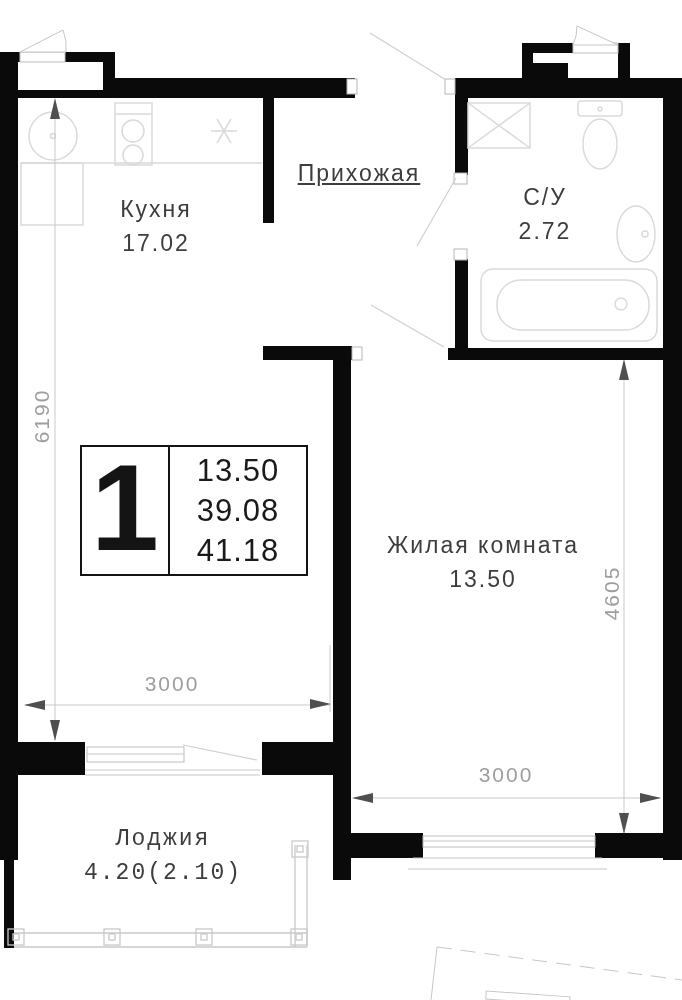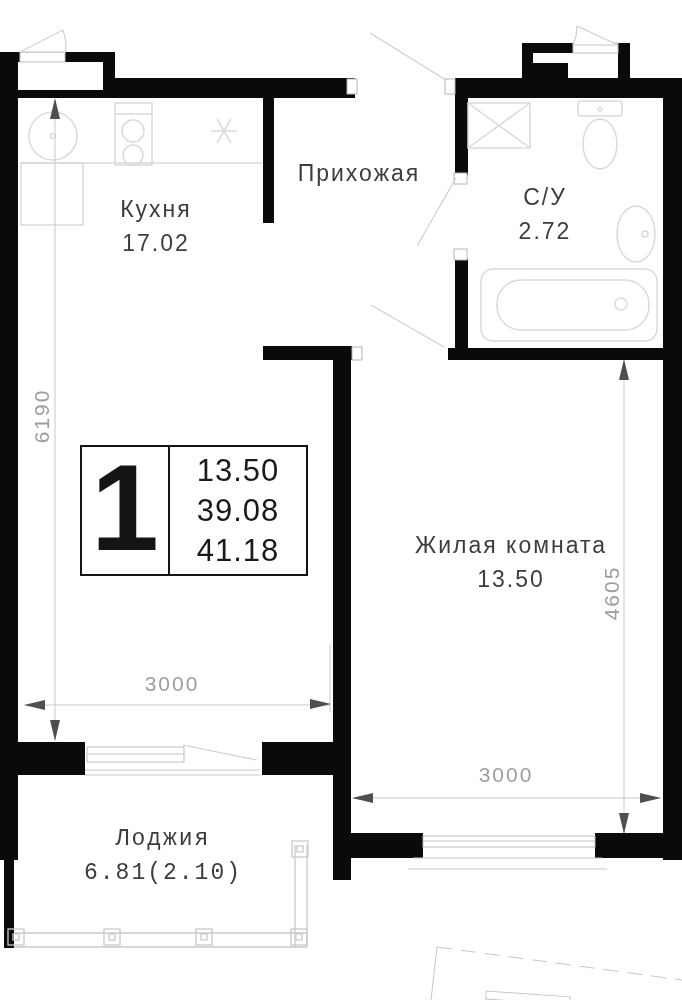--- a/index.html
+++ b/index.html
@@ -195,37 +195,37 @@
       <line class="dashed" x1="437" y1="947" x2="682" y2="980"></line>
       <rect class="thin" x="486" y="991" width="84" height="8" transform="rotate(4 486 995)"></rect>
     </g>
   </svg>
 
   <div class="room-label" style="left:46px;top:192px;width:220px;">
     <div>Кухня</div>
     <div>17.02</div>
   </div>
 
-  <div class="room-label" style="left:249px;top:156px;width:220px;">
+  <div class="room-label" style="left:249px;top:156px;width:220px;text-decoration:underline;">
     <div>Прихожая</div>
   </div>
 
   <div class="room-label" style="left:460px;top:180px;width:170px;">
     <div>С/У</div>
     <div>2.72</div>
   </div>
 
-  <div class="room-label" style="left:341px;top:528px;width:300px;padding-left:20px;">
+  <div class="room-label" style="left:333px;top:528px;width:300px;">
     <div>Жилая комната</div>
     <div>13.50</div>
   </div>
 
   <div class="room-label" style="left:28px;top:822px;width:270px;font-family:Liberation Mono, monospace;">
     <div>Лоджия</div>
-    <div>6.81(2.10)</div>
+    <div>4.20(2.10)</div>
   </div>
 
   <div class="dim-label dim-vert" style="left:-18px;top:404px;">6190</div>
   <div class="dim-label" style="left:112px;top:672px;">3000</div>
   <div class="dim-label dim-vert" style="left:552px;top:581px;">4605</div>
   <div class="dim-label" style="left:446px;top:763px;">3000</div>
 
   <div class="stamp">
     <div class="stamp-left">1</div>
     <div class="stamp-right">

